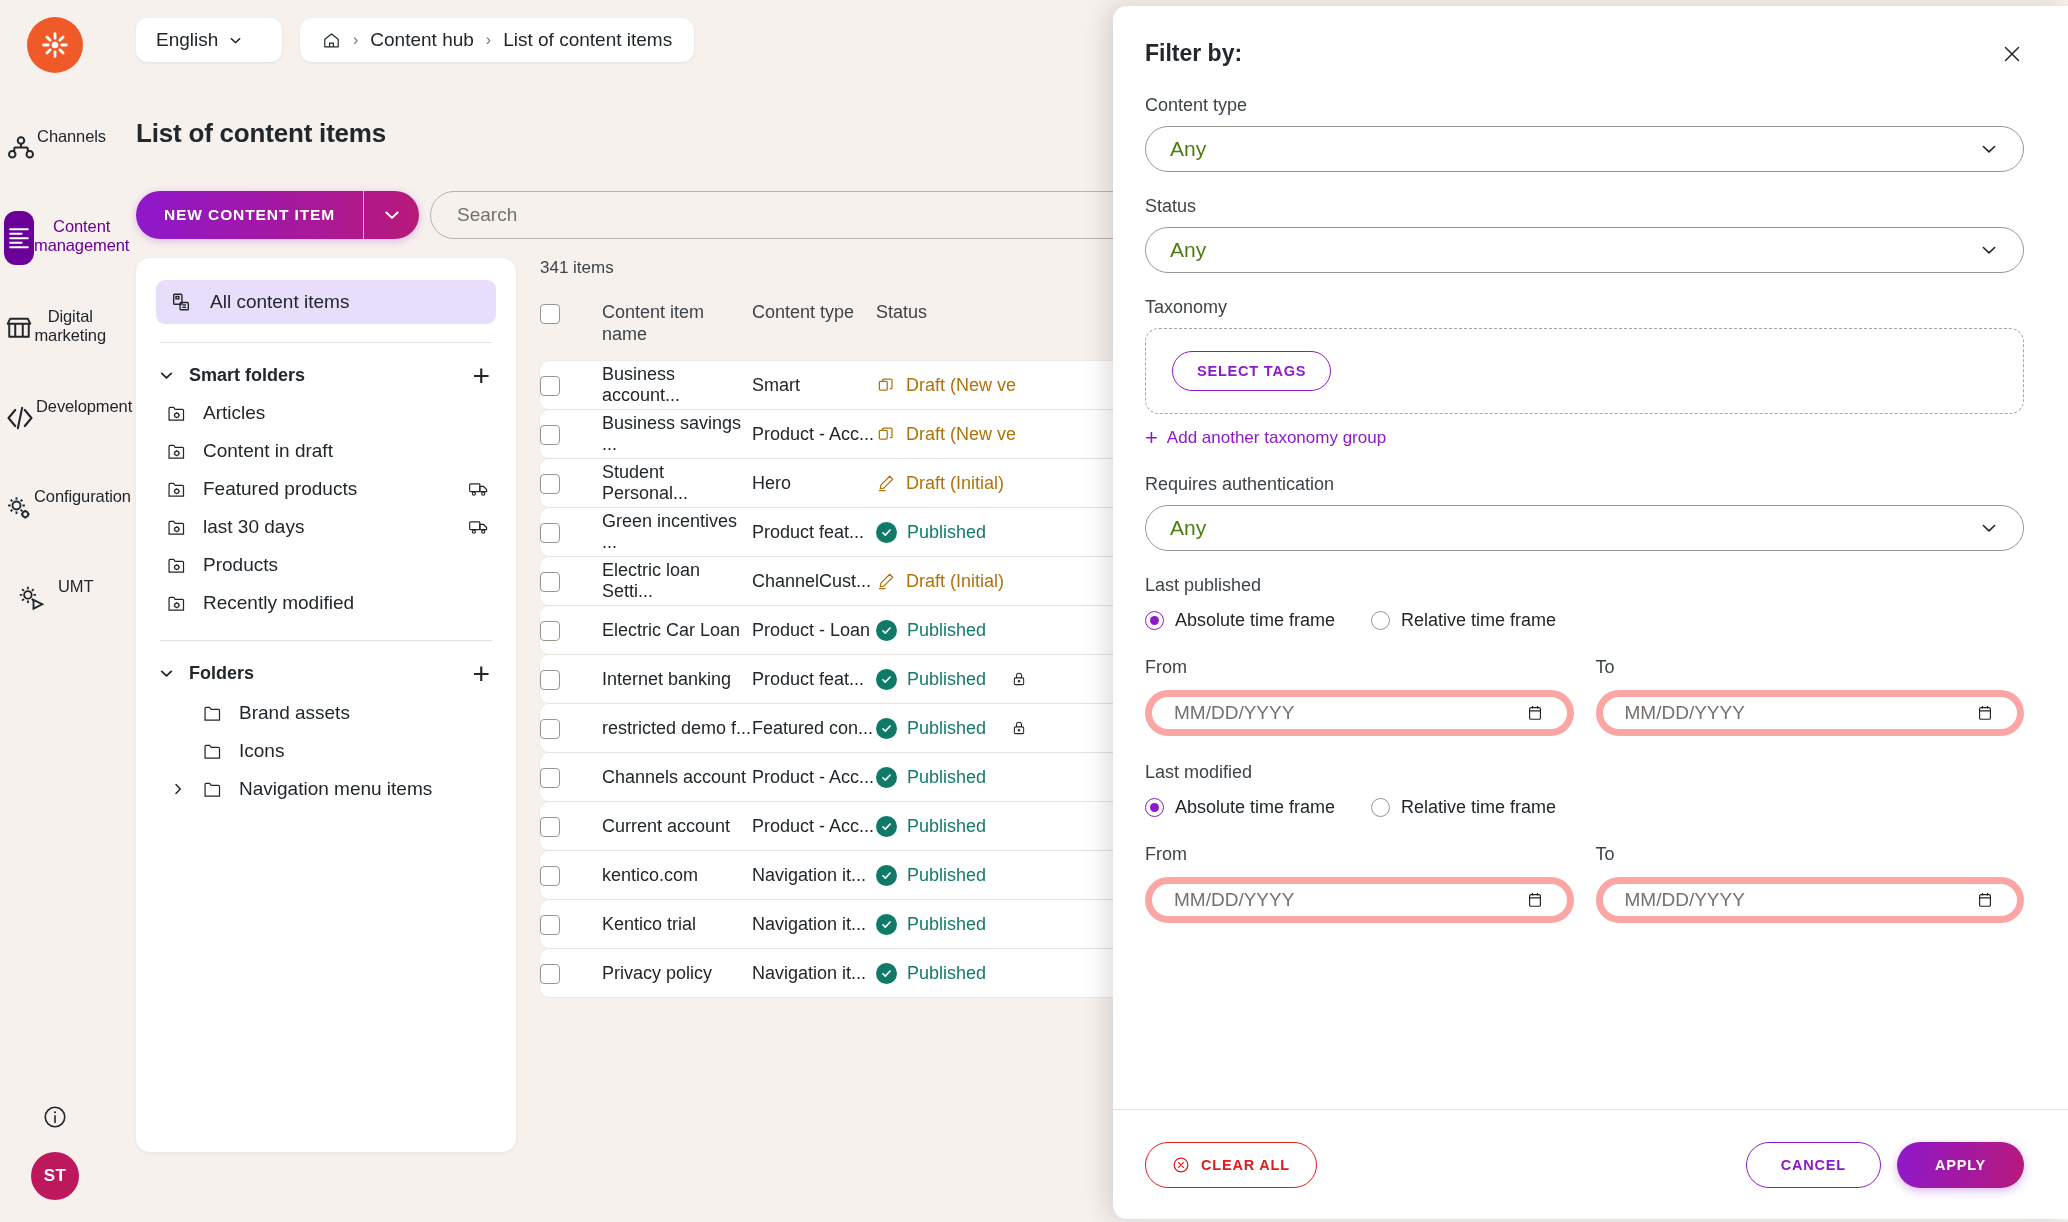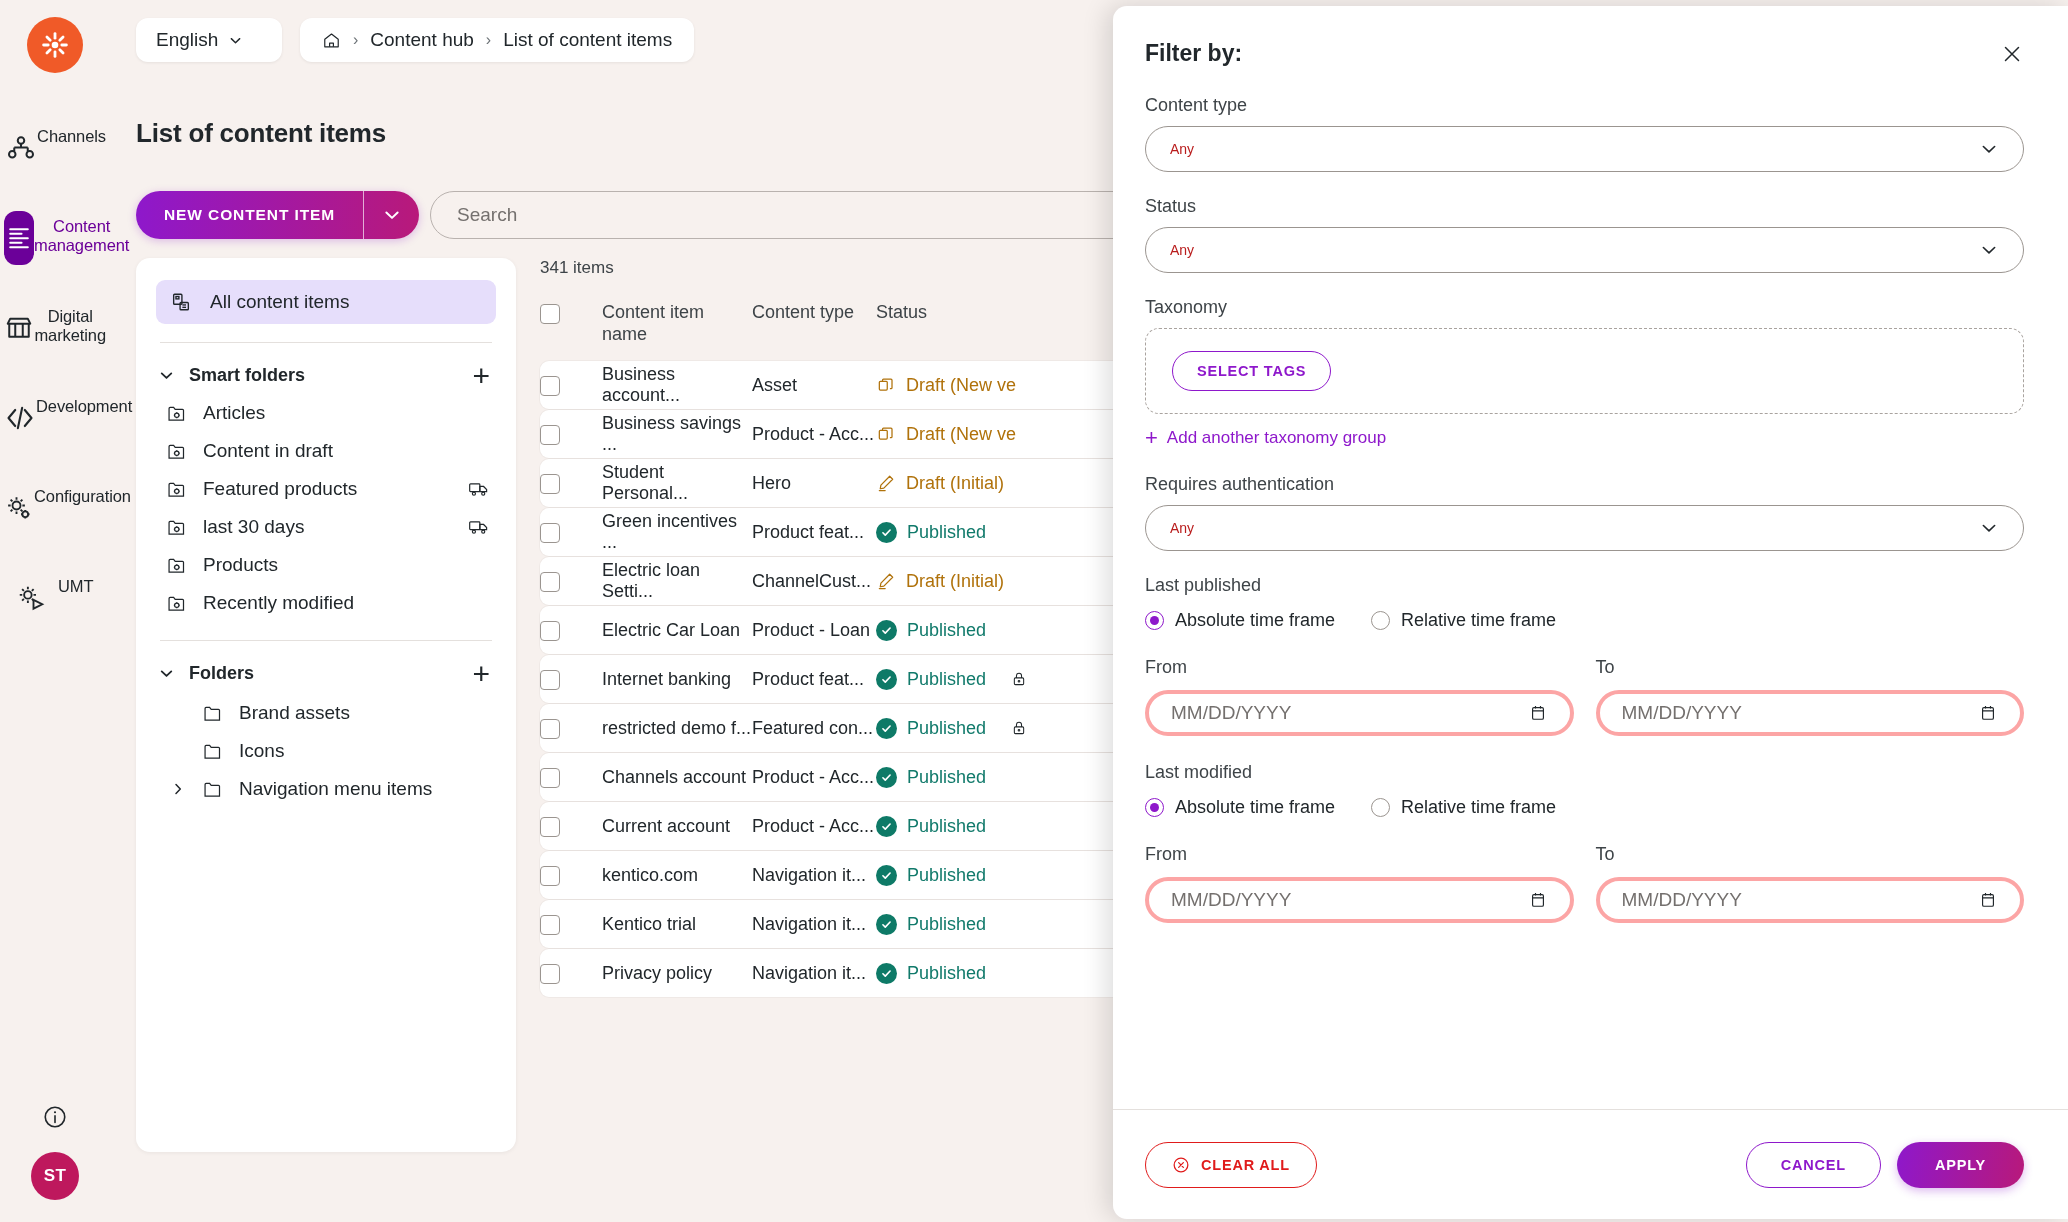--- a/index.html
+++ b/index.html
@@ -156,21 +156,21 @@
     display: flex; align-items: center; padding: 34px 44px 0 32px;
   }
   .panel-title { font-size: 23px; font-weight: 700; flex: 1; }
   .close-x { font-size: 27px; color: #21272B; cursor: pointer; line-height: 1; font-weight: 300; }
   .panel-body { flex: 1; padding: 28px 44px 0 32px; overflow: hidden; }
   .field-label { font-size: 18px; color: #3E4448; margin-bottom: 10px; }
   .select {
     height: 46px; border: 1px solid #9B9590; border-radius: 24px;
     display: flex; align-items: center; padding: 0 24px; cursor: pointer; margin-bottom: 24px;
   }
-  .select .sel-val { font-size: 14px; color: #b91c1c; flex: 1; }
+  .select .sel-val { font-size: 21px; color: #4d7c0f; flex: 1; }
   .tax-box {
     border: 1.6px dashed #A9A39F; border-radius: 14px; padding: 22px 26px; margin-bottom: 14px;
   }
   .select-tags-btn {
     display: inline-flex; align-items: center; justify-content: center;
     height: 40px; padding: 0 24px; border: 1.6px solid #8E18CB; border-radius: 22px;
     color: #8E18CB; font-size: 14.5px; font-weight: 700; letter-spacing: .8px;
     background: #fff; cursor: pointer;
   }
   .add-tax {
@@ -186,21 +186,21 @@
   }
   .radio.on { border-color: #8E18CB; }
   .radio.on::after {
     content: ''; width: 9px; height: 9px; border-radius: 50%; background: #8E18CB;
   }
   .radio-label { font-size: 18px; color: #21272B; }
   .date-grid { display: flex; gap: 22px; margin-bottom: 26px; }
   .date-col { flex: 1; }
   .date-col .field-label { margin-bottom: 12px; }
   .date-input {
-    height: 46px; border: 4px solid #fca5a5; border-radius: 24px;
+    height: 46px; border: 7px solid #fca5a5; border-radius: 24px;
     display: flex; align-items: center; padding: 0 22px; cursor: text;
   }
   .date-input .ph { font-size: 19px; color: #74706E; flex: 1; }
   .panel-foot {
     border-top: 1px solid #E4E0DD; height: 110px;
     display: flex; align-items: center; padding: 0 44px 0 32px; gap: 16px;
   }
   .btn-clear {
     display: flex; align-items: center; gap: 11px; height: 46px; padding: 0 26px;
     border: 1.4px solid #E01B1B; border-radius: 24px; color: #E01B1B;
@@ -520,21 +520,21 @@
       <div class="th col-name">Content item name</div>
       <div class="th col-type">Content type</div>
       <div class="th col-status">Status</div>
     </div>
     <div id="tbody">
         <div class="trow">
           <div class="col-chk">
             <span class="chk"></span>
           </div>
           <div class="td col-name">Business account...</div>
-          <div class="td col-type">Asset</div>
+          <div class="td col-type">Smart</div>
           <div class="td col-status">
             <span class="status-cell status-draft">
               <span>
                 <svg width="20" height="20" viewBox="0 0 24 24" fill="none" stroke="#B0720B" stroke-width="1.5">
                   <rect x="4" y="7.5" width="9.5" height="10.5" rx="1.2"></rect>
                   <path d="M7.8 7.5V6.2a1.2 1.2 0 0 1 1.2-1.2h9a1.2 1.2 0 0 1 1.2 1.2v9a1.2 1.2 0 0 1-1.2 1.2h-1.3"></path>
                 </svg>
               </span>
               <span>Draft (New ve</span>
             </span>

